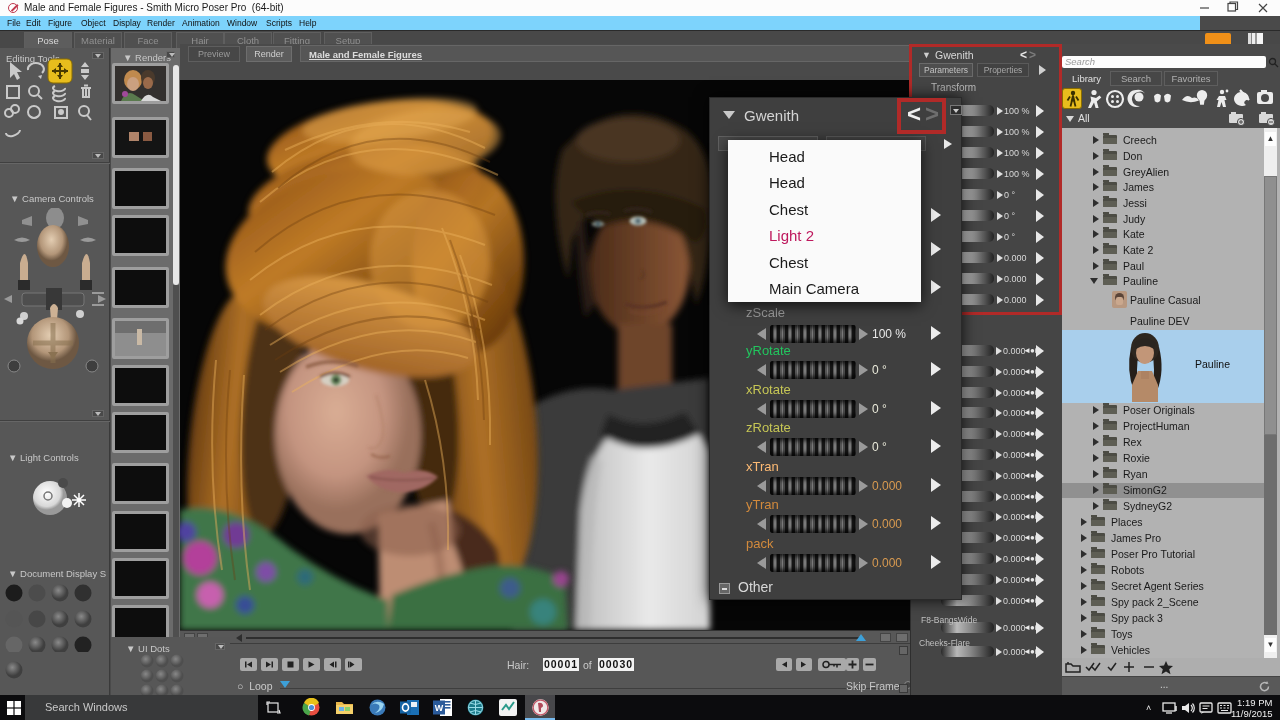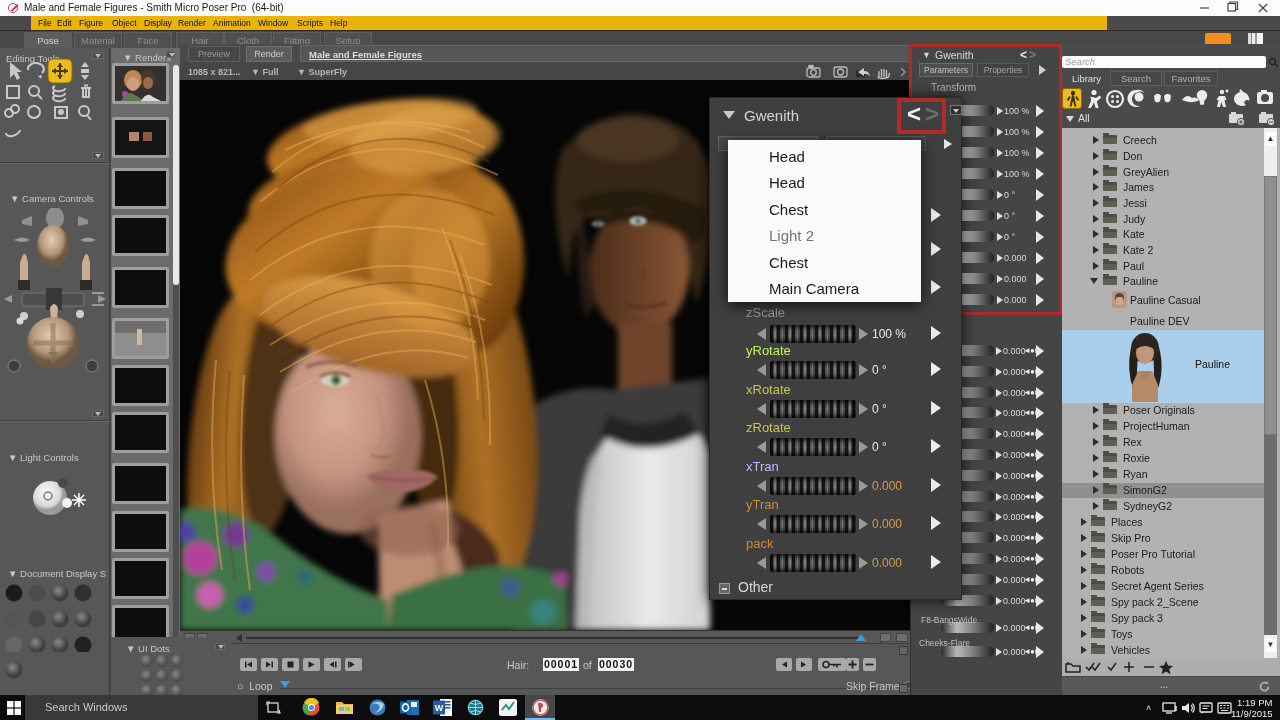--- a/index.html
+++ b/index.html
@@ -4,21 +4,21 @@
 <style>
   * { margin:0; padding:0; box-sizing:border-box; }
   html,body { width:1280px; height:720px; overflow:hidden; background:#000; }
   body, div, span { font-family:"Liberation Sans", sans-serif; }
   #app { position:relative; width:1280px; height:720px; background:#4a4a4a; }
   .abs { position:absolute; }
   
   #titlebar { left:0; top:0; width:1280px; height:16px; background:#fcfcfc; }
   #titlebar .ticon { left:8px; top:3px; width:10px; height:10px; border-radius:50%; border:1.5px solid #c03a50; background:#fff; }
   #titlebar .ttext { left:24px; top:2px; font-size:10px; color:#1a1a1a; }
-  #menubar { left:0; top:16px; width:1076px; height:14px; background:#eab308;margin-left:31px; }
+  #menubar { left:0; top:16px; width:1200px; height:14px; background:#7dd3fc; }
   .menu-item { position:absolute; top:2px; font-size:8.5px; color:#111; }
   #tabrow { left:0; top:30px; width:1280px; height:18px; background:#484848; border-top:1px solid #2a2a2a; }
   .ptab { position:absolute; top:1px; height:16px; width:48px; text-align:center; font-size:9.5px; line-height:16px;
           color:#909090; background:#505050; border:1px solid #5f5f5f; border-bottom:none; }
   .ptab.active { color:#d8d8d8; background:#5d5d5d; }
   
   #leftbar { left:0; top:48px; width:110px; height:647px; background:#575757; border-right:1px solid #3a3a3a; }
   .phead { position:absolute; font-size:9.5px; color:#c8c8c8; white-space:nowrap; }
   .collapsebox { position:absolute; width:12px; height:7px; background:#494949; border:1px solid #666; }
   .collapsebox:after { content:""; position:absolute; left:2px; top:1px; border-left:3px solid transparent; border-right:3px solid transparent; border-top:4px solid #bbb; }
@@ -247,38 +247,20 @@
     <div class="thumb" style="top:557px;"></div>
     <div class="thumb" style="top:604px; height:38px;"></div>
   </div>
 
   <div id="vp-head" class="abs">
     <div class="abs" style="left:8px; top:2px; width:52px; height:16px; background:#474747; border:1px solid #5e5e5e; color:#9a9a9a; font-size:9px; text-align:center; line-height:15px;">Preview</div>
     <div class="abs" style="left:66px; top:2px; width:46px; height:16px; background:#5c5c5c; border:1px solid #6e6e6e; color:#cfcfcf; font-size:9px; text-align:center; line-height:15px;">Render</div>
   </div>
   <div id="vp-title" class="abs">
     <span class="abs" style="left:8px; top:3px; font-size:9.5px; color:#dcdcdc; font-weight:bold;text-decoration:underline;">Male and Female Figures</span>
-  </div>
-  <div id="vp-tool" class="abs">
-    <span class="abs" style="left:8px; top:5px; font-size:9px; color:#b5b5b5; font-weight:bold;">1085 x 821...</span>
-    <span class="abs" style="left:71px; top:5px; font-size:9px; color:#b5b5b5; font-weight:bold;">▼ Full</span>
-    <span class="abs" style="left:117px; top:5px; font-size:9px; color:#b5b5b5; font-weight:bold;">▼ SuperFly</span>
-    <svg class="abs" style="left:626px; top:2px;" width="100" height="15" viewBox="0 0 100 15">
-      <g fill="none" stroke="#b9b9b9" stroke-width="1.3">
-        <rect x="1" y="4" width="13" height="9" rx="2"></rect>
-          <circle cx="7.5" cy="8.5" r="2.8"></circle>
-          <rect x="3" y="1.5" width="4" height="2.5" fill="#b9b9b9"></rect>
-        <rect x="28" y="3" width="13" height="10" rx="2"></rect>
-          <circle cx="34.5" cy="8" r="3"></circle>
-        <rect x="50" y="6" width="9" height="7" fill="#2a2a2a" stroke="none"></rect>
-          <path d="M52 8 l6 -4 l0 3 q5 0 6 5 q-3 -3 -6 -2 l0 2 z" fill="#cfcfcf" stroke="none"></path>
-        <path d="M73 13 v-6 m2.5 6 v-8 m2.5 8 v-8 m2.5 8 v-7 m-9 7 q4 3 11 0 l1 -4" stroke="#c5c5c5"></path>
-        <path d="M95 4 l4 4 l-4 4" stroke="#9a9a9a"></path>
-      </g>
-    </svg>
   </div>
   <div id="vp-black" class="abs">
     <svg width="730" height="550" viewBox="0 0 730 550">
       <defs>
         <filter id="soft" x="-30%" y="-30%" width="160%" height="160%">
             <feGaussianBlur stdDeviation="3"></feGaussianBlur>
           </filter>
         <filter id="soft1" x="-30%" y="-30%" width="160%" height="160%">
             <feGaussianBlur stdDeviation="1.5"></feGaussianBlur>
           </filter>
@@ -825,21 +807,21 @@
       <div class="abs" style="left:29px; top:389px; width:14px; height:9px; background:#4c4c44; border-radius:1px;">
           <div class="abs" style="left:0px; top:-2px; width:6px; height:2px; background:#4c4c44;"></div>
           <div class="abs" style="left:0px; top:3px; width:14px; height:6px; background:#5e5e54; border-radius:1px;"></div>
         </div>
       <span class="abs" style="left:49px; top:388px; font-size:10.5px; color:#1a1a1a;">Places</span>
       <div class="abs" style="left:19px; top:406px; width:0; height:0; border-top:4px solid transparent; border-bottom:4px solid transparent; border-left:6px solid #2e2e2e;"></div>
       <div class="abs" style="left:29px; top:405px; width:14px; height:9px; background:#4c4c44; border-radius:1px;">
           <div class="abs" style="left:0px; top:-2px; width:6px; height:2px; background:#4c4c44;"></div>
           <div class="abs" style="left:0px; top:3px; width:14px; height:6px; background:#5e5e54; border-radius:1px;"></div>
         </div>
-      <span class="abs" style="left:49px; top:404px; font-size:10.5px; color:#1a1a1a;">Skip Pro</span>
+      <span class="abs" style="left:49px; top:404px; font-size:10.5px; color:#1a1a1a;">James Pro</span>
       <div class="abs" style="left:19px; top:422px; width:0; height:0; border-top:4px solid transparent; border-bottom:4px solid transparent; border-left:6px solid #2e2e2e;"></div>
       <div class="abs" style="left:29px; top:421px; width:14px; height:9px; background:#4c4c44; border-radius:1px;">
           <div class="abs" style="left:0px; top:-2px; width:6px; height:2px; background:#4c4c44;"></div>
           <div class="abs" style="left:0px; top:3px; width:14px; height:6px; background:#5e5e54; border-radius:1px;"></div>
         </div>
       <span class="abs" style="left:49px; top:420px; font-size:10.5px; color:#1a1a1a;">Poser Pro Tutorial</span>
       <div class="abs" style="left:19px; top:438px; width:0; height:0; border-top:4px solid transparent; border-bottom:4px solid transparent; border-left:6px solid #2e2e2e;"></div>
       <div class="abs" style="left:29px; top:437px; width:14px; height:9px; background:#4c4c44; border-radius:1px;">
           <div class="abs" style="left:0px; top:-2px; width:6px; height:2px; background:#4c4c44;"></div>
           <div class="abs" style="left:0px; top:3px; width:14px; height:6px; background:#5e5e54; border-radius:1px;"></div>
@@ -923,39 +905,39 @@
     <div class="abs" style="left:221px; top:144px; width:0; height:0; border-top:7px solid transparent; border-bottom:7px solid transparent; border-left:10px solid #ececec;"></div>
     <div class="abs" style="left:221px; top:182px; width:0; height:0; border-top:7px solid transparent; border-bottom:7px solid transparent; border-left:10px solid #ececec;"></div>
 
     <div id="fp-rows">
       <span class="abs" style="left:36px; top:207px; font-size:13px; color:#9a9a9a;">zScale</span>
       <div class="abs" style="left:47px; top:230px; width:0; height:0; border-top:6px solid transparent; border-bottom:6px solid transparent; border-right:9px solid #9a9a9a;"></div>
       <div class="abs" style="left:60px; top:227px; width:86px; height:18px; border-radius:3px; background:repeating-linear-gradient(90deg, #161616 0 3px, #555 3px 4.5px, #7a7a7a 4.5px 6px, #4a4a4a 6px 7.5px); box-shadow:inset 0 3px 4px rgba(0,0,0,.7), inset 0 -3px 4px rgba(0,0,0,.7);"></div>
       <div class="abs" style="left:149px; top:230px; width:0; height:0; border-top:6px solid transparent; border-bottom:6px solid transparent; border-left:9px solid #9a9a9a;"></div>
       <span class="abs" style="left:162px; top:229px; font-size:12px; color:#e8e8e8;">100 %</span>
       <div class="abs" style="left:221px; top:228px; width:0; height:0; border-top:7px solid transparent; border-bottom:7px solid transparent; border-left:10px solid #ececec;"></div>
-      <span class="abs" style="left:36px; top:245px; font-size:13px; color:#bef264;">yRotate</span>
+      <span class="abs" style="left:36px; top:245px; font-size:13px; color:#22c55e;">yRotate</span>
       <div class="abs" style="left:47px; top:266px; width:0; height:0; border-top:6px solid transparent; border-bottom:6px solid transparent; border-right:9px solid #9a9a9a;"></div>
       <div class="abs" style="left:60px; top:263px; width:86px; height:18px; border-radius:3px; background:repeating-linear-gradient(90deg, #161616 0 3px, #555 3px 4.5px, #7a7a7a 4.5px 6px, #4a4a4a 6px 7.5px); box-shadow:inset 0 3px 4px rgba(0,0,0,.7), inset 0 -3px 4px rgba(0,0,0,.7);"></div>
       <div class="abs" style="left:149px; top:266px; width:0; height:0; border-top:6px solid transparent; border-bottom:6px solid transparent; border-left:9px solid #9a9a9a;"></div>
       <span class="abs" style="left:162px; top:265px; font-size:12px; color:#eaeada;">0 °</span>
       <div class="abs" style="left:221px; top:264px; width:0; height:0; border-top:7px solid transparent; border-bottom:7px solid transparent; border-left:10px solid #ececec;"></div>
       <span class="abs" style="left:36px; top:284px; font-size:13px; color:#c6c655;">xRotate</span>
       <div class="abs" style="left:47px; top:305px; width:0; height:0; border-top:6px solid transparent; border-bottom:6px solid transparent; border-right:9px solid #9a9a9a;"></div>
       <div class="abs" style="left:60px; top:302px; width:86px; height:18px; border-radius:3px; background:repeating-linear-gradient(90deg, #161616 0 3px, #555 3px 4.5px, #7a7a7a 4.5px 6px, #4a4a4a 6px 7.5px); box-shadow:inset 0 3px 4px rgba(0,0,0,.7), inset 0 -3px 4px rgba(0,0,0,.7);"></div>
       <div class="abs" style="left:149px; top:305px; width:0; height:0; border-top:6px solid transparent; border-bottom:6px solid transparent; border-left:9px solid #9a9a9a;"></div>
       <span class="abs" style="left:162px; top:304px; font-size:12px; color:#eaeada;">0 °</span>
       <div class="abs" style="left:221px; top:303px; width:0; height:0; border-top:7px solid transparent; border-bottom:7px solid transparent; border-left:10px solid #ececec;"></div>
       <span class="abs" style="left:36px; top:322px; font-size:13px; color:#c6c655;">zRotate</span>
       <div class="abs" style="left:47px; top:343px; width:0; height:0; border-top:6px solid transparent; border-bottom:6px solid transparent; border-right:9px solid #9a9a9a;"></div>
       <div class="abs" style="left:60px; top:340px; width:86px; height:18px; border-radius:3px; background:repeating-linear-gradient(90deg, #161616 0 3px, #555 3px 4.5px, #7a7a7a 4.5px 6px, #4a4a4a 6px 7.5px); box-shadow:inset 0 3px 4px rgba(0,0,0,.7), inset 0 -3px 4px rgba(0,0,0,.7);"></div>
       <div class="abs" style="left:149px; top:343px; width:0; height:0; border-top:6px solid transparent; border-bottom:6px solid transparent; border-left:9px solid #9a9a9a;"></div>
       <span class="abs" style="left:162px; top:342px; font-size:12px; color:#eaeada;">0 °</span>
       <div class="abs" style="left:221px; top:341px; width:0; height:0; border-top:7px solid transparent; border-bottom:7px solid transparent; border-left:10px solid #ececec;"></div>
-      <span class="abs" style="left:36px; top:361px; font-size:13px; color:#c4b5fd;">xTran</span>
+      <span class="abs" style="left:36px; top:361px; font-size:13px; color:#fdba74;">xTran</span>
       <div class="abs" style="left:47px; top:382px; width:0; height:0; border-top:6px solid transparent; border-bottom:6px solid transparent; border-right:9px solid #9a9a9a;"></div>
       <div class="abs" style="left:60px; top:379px; width:86px; height:18px; border-radius:3px; background:repeating-linear-gradient(90deg, #161616 0 3px, #555 3px 4.5px, #7a7a7a 4.5px 6px, #4a4a4a 6px 7.5px); box-shadow:inset 0 3px 4px rgba(0,0,0,.7), inset 0 -3px 4px rgba(0,0,0,.7);"></div>
       <div class="abs" style="left:149px; top:382px; width:0; height:0; border-top:6px solid transparent; border-bottom:6px solid transparent; border-left:9px solid #9a9a9a;"></div>
       <span class="abs" style="left:162px; top:381px; font-size:12px; color:#d89a50;">0.000</span>
       <div class="abs" style="left:221px; top:380px; width:0; height:0; border-top:7px solid transparent; border-bottom:7px solid transparent; border-left:10px solid #ececec;"></div>
       <span class="abs" style="left:36px; top:399px; font-size:13px; color:#d28a3c;">yTran</span>
       <div class="abs" style="left:47px; top:420px; width:0; height:0; border-top:6px solid transparent; border-bottom:6px solid transparent; border-right:9px solid #9a9a9a;"></div>
       <div class="abs" style="left:60px; top:417px; width:86px; height:18px; border-radius:3px; background:repeating-linear-gradient(90deg, #161616 0 3px, #555 3px 4.5px, #7a7a7a 4.5px 6px, #4a4a4a 6px 7.5px); box-shadow:inset 0 3px 4px rgba(0,0,0,.7), inset 0 -3px 4px rgba(0,0,0,.7);"></div>
       <div class="abs" style="left:149px; top:420px; width:0; height:0; border-top:6px solid transparent; border-bottom:6px solid transparent; border-left:9px solid #9a9a9a;"></div>
       <span class="abs" style="left:162px; top:419px; font-size:12px; color:#d89a50;">0.000</span>
@@ -970,21 +952,21 @@
 
     <div class="abs" style="left:9px; top:485px; width:11px; height:11px; background:#666; border:1px solid #999;">
         <div class="abs" style="left:2px; top:4px; width:5px; height:1.5px; background:#ddd;"></div>
       </div>
     <span class="abs" style="left:28px; top:481px; font-size:14px; color:#d8d8d8;">Other</span>
 
     <div class="abs" style="left:18px; top:42px; width:193px; height:162px; background:#fafafa; box-shadow:0 3px 14px rgba(0,0,0,.75);">
       <span class="abs" style="left:41px; top:8px;  font-size:15px; color:#1a1a1a;">Head</span>
       <span class="abs" style="left:41px; top:34px; font-size:15px; color:#1a1a1a;">Head</span>
       <span class="abs" style="left:41px; top:61px; font-size:15px; color:#1a1a1a;">Chest</span>
-      <span class="abs" style="left:41px; top:87px; font-size:15px; color:#737373;">Light 2</span>
+      <span class="abs" style="left:41px; top:87px; font-size:15px; color:#be185d;">Light 2</span>
       <span class="abs" style="left:41px; top:114px; font-size:15px; color:#1a1a1a;">Chest</span>
       <span class="abs" style="left:41px; top:140px; font-size:15px; color:#1a1a1a;">Main Camera</span>
     </div>
   </div>
 
   <div class="redrect" style="left:897px; top:98px; width:49px; height:36px; border-width:4px;"></div>
 
   <div id="taskbar" class="abs">
     <svg class="abs" style="left:7px; top:6px;" width="14" height="14" viewBox="0 0 14 14">
       <g fill="#fff">

